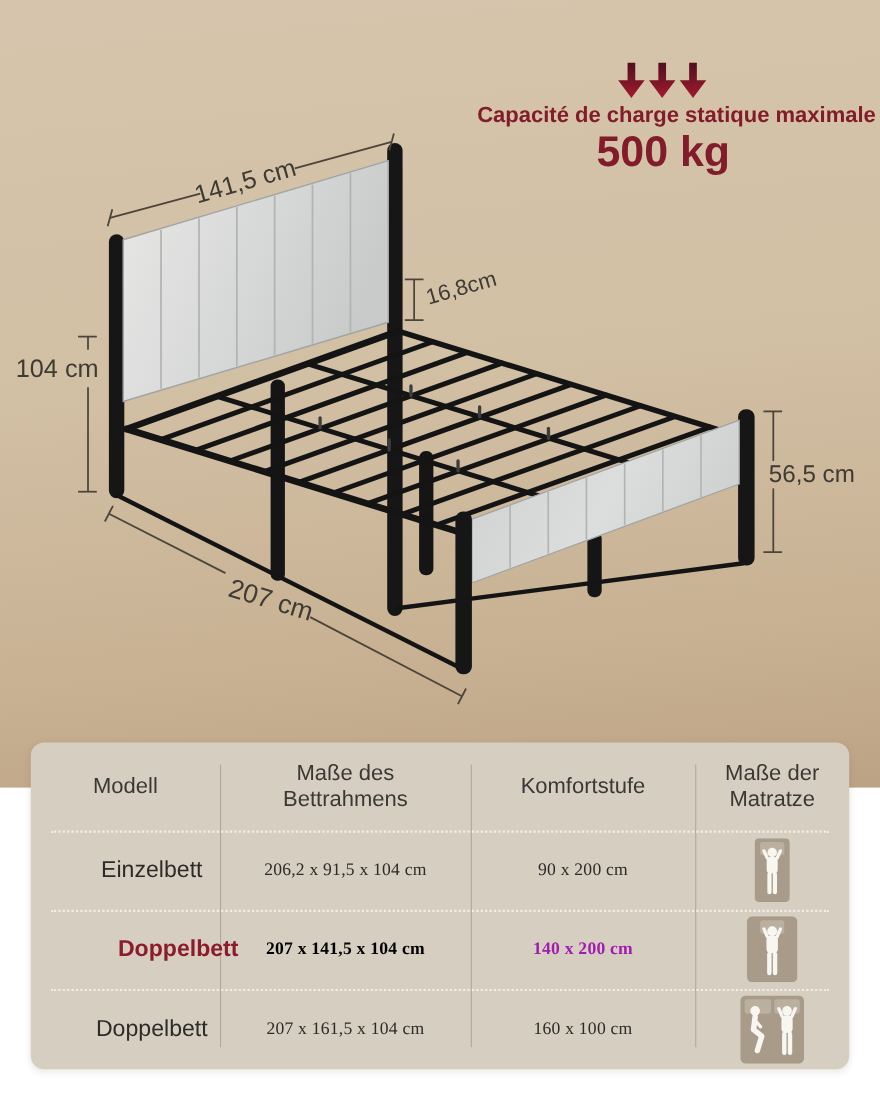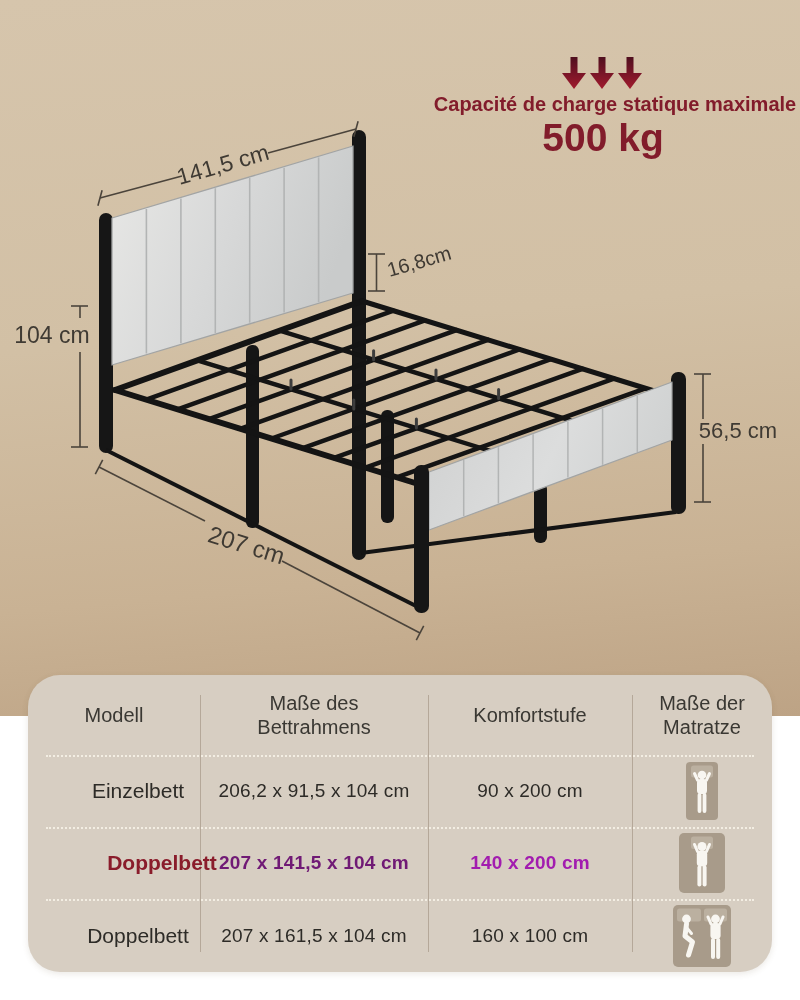--- a/index.html
+++ b/index.html
@@ -3,29 +3,29 @@
 <meta charset="utf-8">
 <style>
   html,body{margin:0;padding:0;}
   body{width:800px;height:1000px;overflow:hidden;
        font-family:"Liberation Sans","DejaVu Sans",sans-serif;}
   .stage{position:relative;width:800px;height:716px;
          background:linear-gradient(175deg,#d6c5ac 0%,#d2c0a5 45%,#c9b294 78%,#bda385 100%);}
   .bed-svg{position:absolute;left:0;top:0;}
   
   .spec-panel{position:absolute;left:28px;top:675px;width:744px;height:297px;
-              background:#d7cec2;border-radius:32px;
+              background:#d7cec2;border-radius:12px;
               box-shadow:0 2px 6px rgba(90,70,45,.12);}
   .spec-grid{position:absolute;inset:0;display:grid;
              grid-template-columns:172px 228px 204px 140px;
              grid-template-rows:80px 72px 72px 73px;}
   .cell{display:flex;align-items:center;justify-content:center;text-align:center;}
   .hcell{font-size:20px;line-height:1.22;color:#3a3833;font-weight:500;white-space:pre-line;}
   .model{font-size:21px;color:#2d2b27;font-weight:500;margin-left:48px;}
-  .dims{font-size:19px;color:#2d2b27;letter-spacing:.2px;}
+  .dims{font-size:16px;color:#2d2b27;letter-spacing:.2px;font-family:Liberation Serif, serif;}
   .row-hl .model{color:#8a1c2b;font-weight:600;}
   .row-hl .dims{color:#8a1c2b;font-weight:600;}
   .vdiv{position:absolute;top:20px;bottom:20px;width:1px;
         background:rgba(125,108,86,.38);}
   .hsep{position:absolute;left:18px;right:18px;height:0;
         border-top:2px dotted rgba(248,243,233,.85);}
   .comfort{display:flex;align-items:center;justify-content:center;}
 </style>
 </head>
 <body>
@@ -210,21 +210,21 @@
             <rect x="11.6" y="31" width="3.8" height="20" rx="1.9" stroke="none"></rect>
             <rect x="16.6" y="31" width="3.8" height="20" rx="1.9" stroke="none"></rect>
           </g>
         </svg>
       </div>
 
       <div class="cell model row-hl">
           <span class="model" style="color:#8a1c2b;font-weight:600">Doppelbett</span>
         </div>
       <div class="cell row-hl">
-          <span class="dims" style="color:#701a75;font-weight:600">207 x 141,5 x 104 cm</span>
+          <span class="dims" style="color:#000000;font-weight:600">207 x 141,5 x 104 cm</span>
         </div>
       <div class="cell row-hl">
           <span class="dims" style="color:#a21caf;font-weight:600">140 x 200 cm</span>
         </div>
       <div class="cell comfort">
         <svg width="46" height="60" viewBox="0 0 46 60">
           <rect x="0" y="0" width="46" height="60" rx="5" fill="#a89b8a"></rect>
           <rect x="12" y="3.5" width="22" height="12.5" rx="2.5" fill="#bbb0a0"></rect>
           <g fill="#f8f6f1" stroke="#f8f6f1" stroke-linecap="round">
             <circle cx="23" cy="13.5" r="4.5" stroke="none"></circle>

